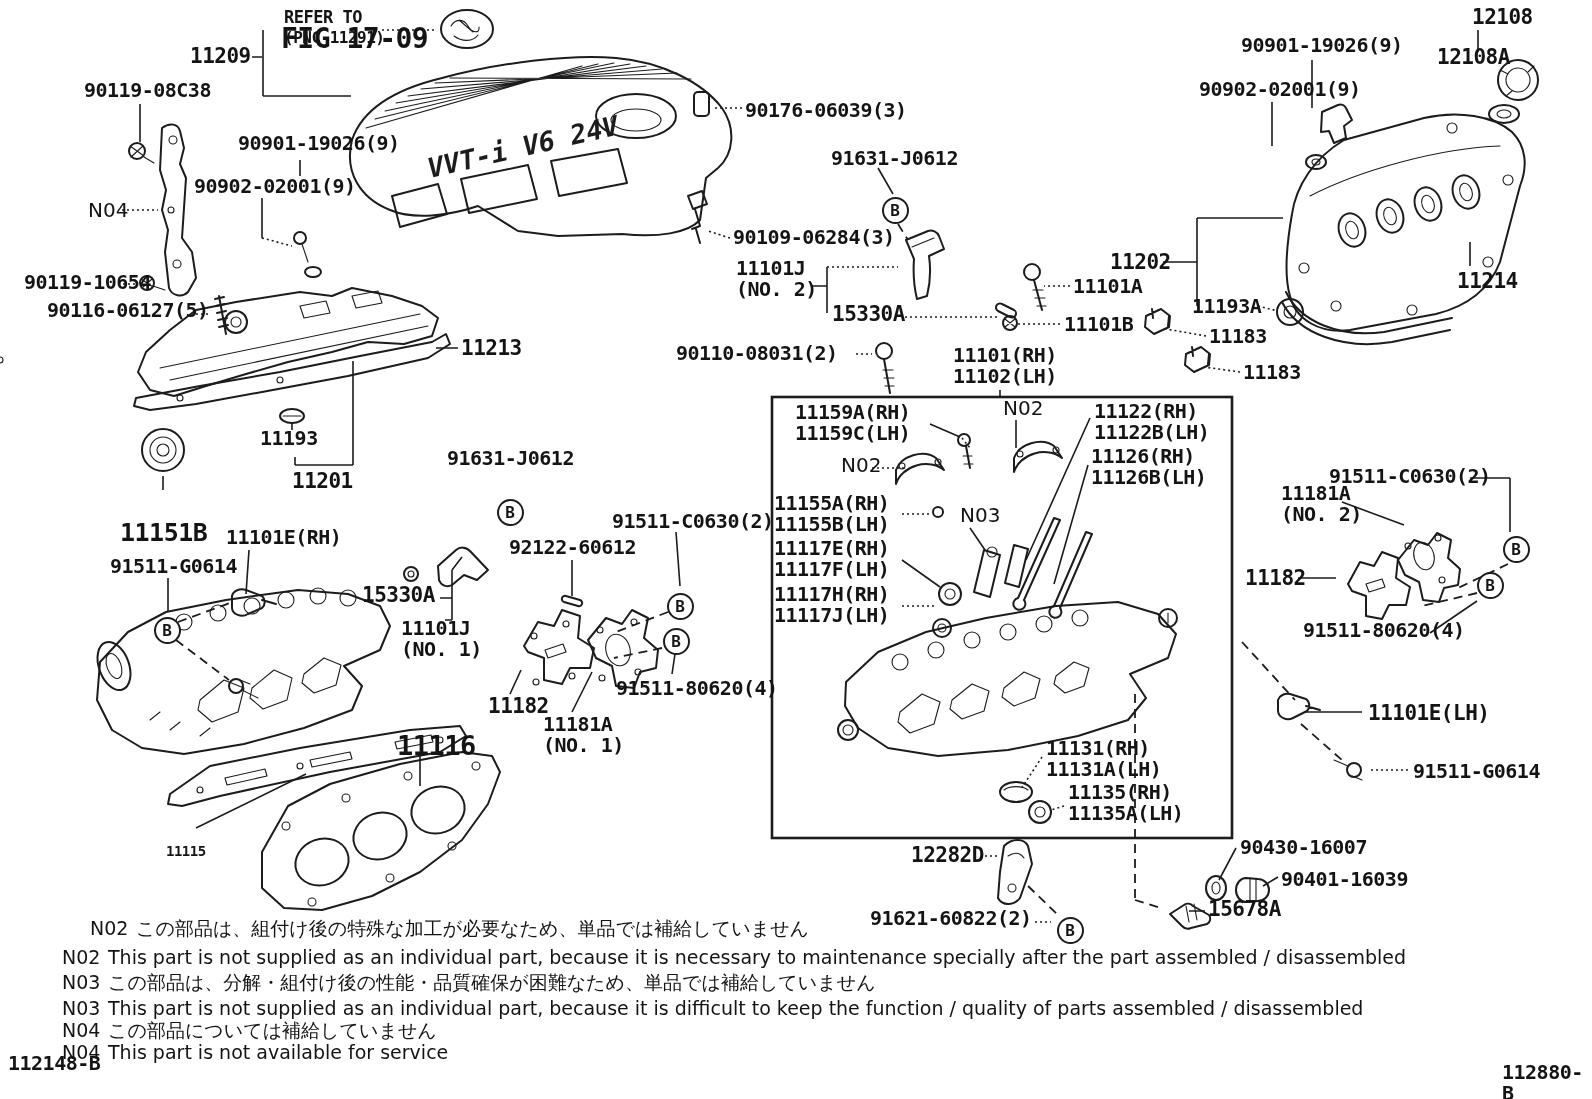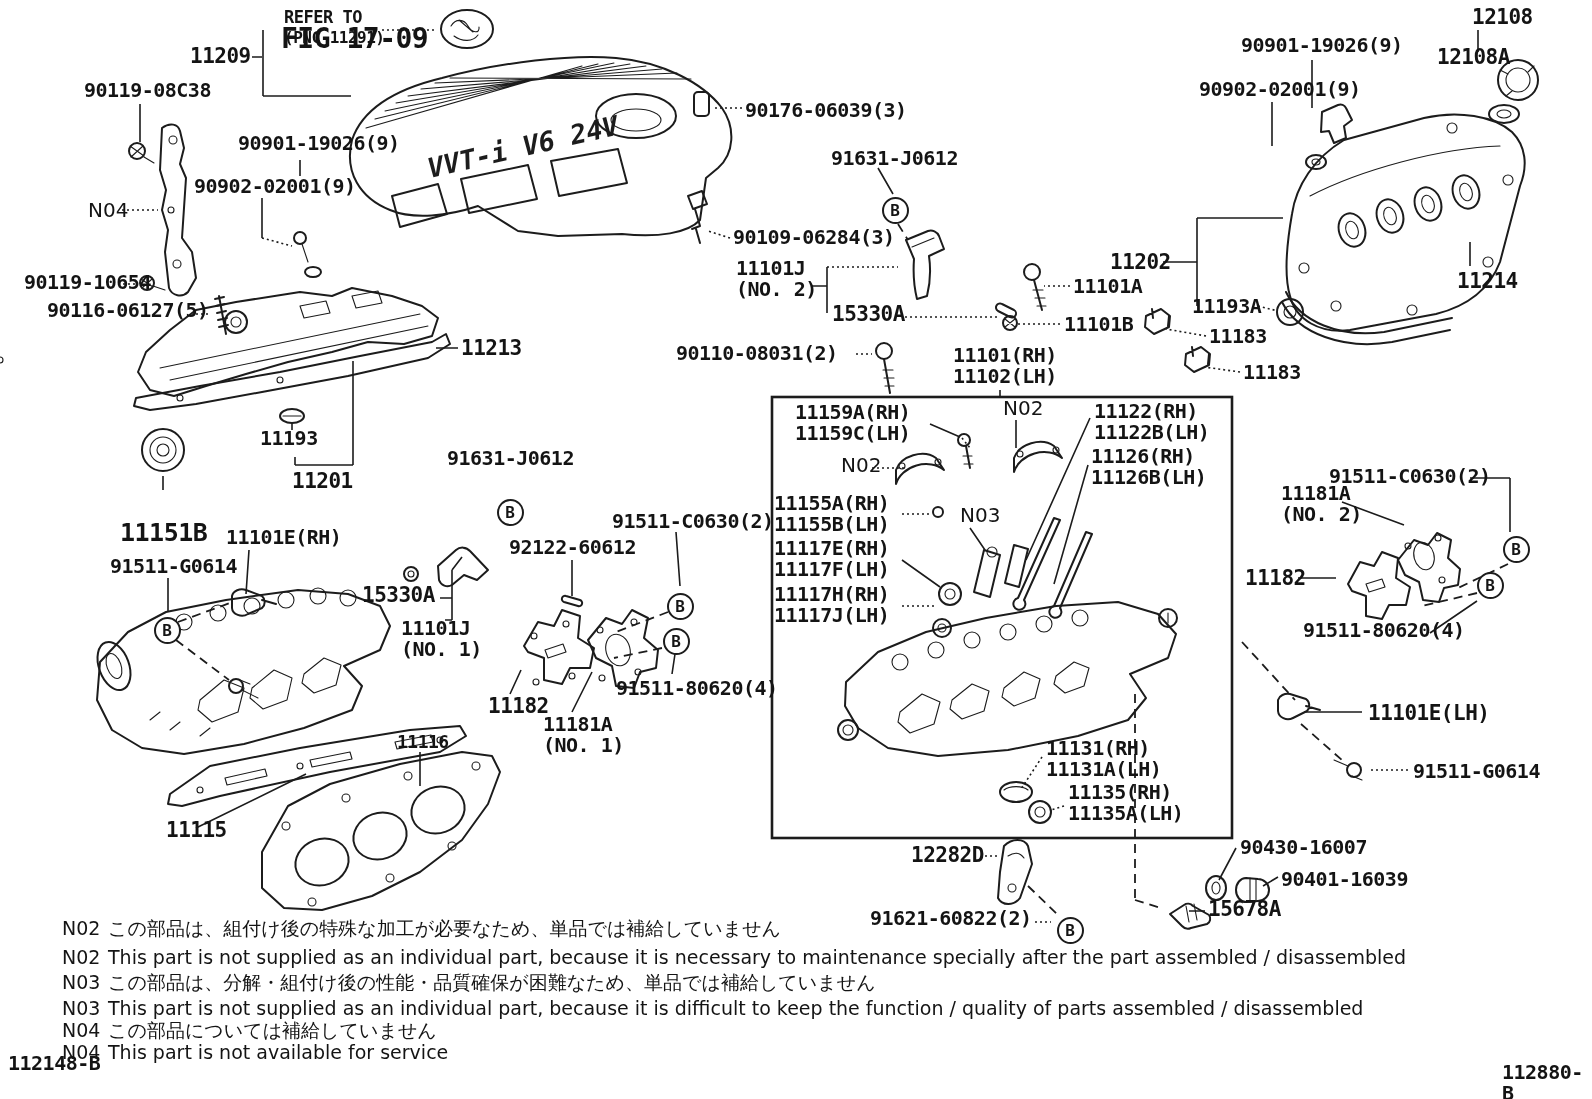--- a/index.html
+++ b/index.html
@@ -342,22 +342,22 @@
       <div class="lbl" style="left: 110px; top: 556px;">91511-G0614</div>
       <div class="lbl" style="left: 362px; top: 584px; font-size: 21px;">15330A</div>
       <div class="lbl" style="left: 401px; top: 618px;">11101J
 (NO. 1)</div>
       <div class="lbl" style="left: 509px; top: 537px;">92122-60612</div>
       <div class="lbl" style="left: 612px; top: 511px;">91511-C0630(2)</div>
       <div class="lbl" style="left: 616px; top: 678px;">91511-80620(4)</div>
       <div class="lbl" style="left: 488px; top: 695px; font-size: 21px;">11182</div>
       <div class="lbl" style="left: 543px; top: 714px;">11181A
 (NO. 1)</div>
-      <div class="lbl" style="left: 397px; top: 732px; font-size: 18px; text-align: right;">11116</div>
-      <div class="lbl" style="left: 166px; top: 819px; font-size: 21px;">11115</div>
+      <div class="lbl" style="left: 397px; top: 732px; font-size: 27px; text-align: right;">11116</div>
+      <div class="lbl" style="left: 166px; top: 844px; font-size: 14px;">11115</div>
       <div class="lbl" style="left: 795px; top: 402px;">11159A(RH)
 11159C(LH)</div>
       <div class="lbl sans" style="left: 1003px; top: 398px;">N02</div>
       <div class="lbl" style="left: 1094px; top: 401px;">11122(RH)
 11122B(LH)</div>
       <div class="lbl" style="left: 1091px; top: 446px;">11126(RH)
 11126B(LH)</div>
       <div class="lbl sans" style="left: 841px; top: 455px;">N02</div>
       <div class="lbl" style="left: 774px; top: 493px;">11155A(RH)
 11155B(LH)</div>
@@ -389,21 +389,21 @@
       <div class="balloon" style="left: 881.5px; top: 196.5px;">B</div>
       <div class="balloon" style="left: 496.5px; top: 498.5px;">B</div>
       <div class="balloon" style="left: 153.5px; top: 616.5px;">B</div>
       <div class="balloon" style="left: 666.5px; top: 592.5px;">B</div>
       <div class="balloon" style="left: 662.5px; top: 627.5px;">B</div>
       <div class="balloon" style="left: 1502.5px; top: 535.5px;">B</div>
       <div class="balloon" style="left: 1476.5px; top: 571.5px;">B</div>
       <div class="balloon" style="left: 1056.5px; top: 916.5px;">B</div>
     </div>
 <div>
-      <div class="note" style="top: 916px;"><span class="tag">N02</span><span>この部品は、組付け後の特殊な加工が必要なため、単品では補給していません</span></div>
+      <div class="note" style="top: 916px; margin-left: 28px;"><span class="tag">N02</span><span>この部品は、組付け後の特殊な加工が必要なため、単品では補給していません</span></div>
       <div class="note" style="top: 946px;"><span class="tag">N02</span><span>This part is not supplied as an individual part, because it is necessary to maintenance specially after the part assembled / disassembled</span></div>
       <div class="note" style="top: 970px;"><span class="tag">N03</span><span>この部品は、分解・組付け後の性能・品質確保が困難なため、単品では補給していません</span></div>
       <div class="note" style="top: 997px;"><span class="tag">N03</span><span>This part is not supplied as an individual part, because it is difficult to keep the function / quality of parts  assembled / disassembled</span></div>
       <div class="note" style="top: 1018px;"><span class="tag">N04</span><span>この部品については補給していません</span></div>
       <div class="note" style="top: 1041px;"><span class="tag">N04</span><span>This part is not available for service</span></div>
     </div>
 
 </div>
 
 </body></html>

